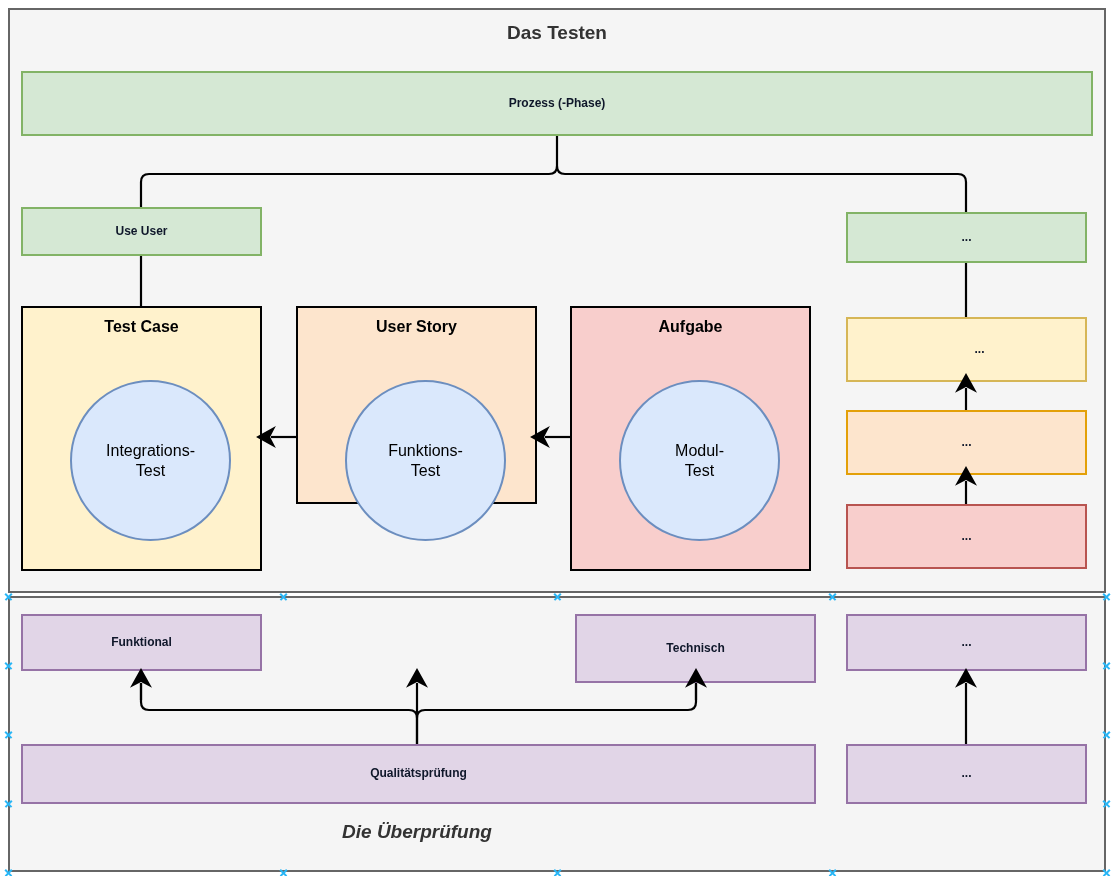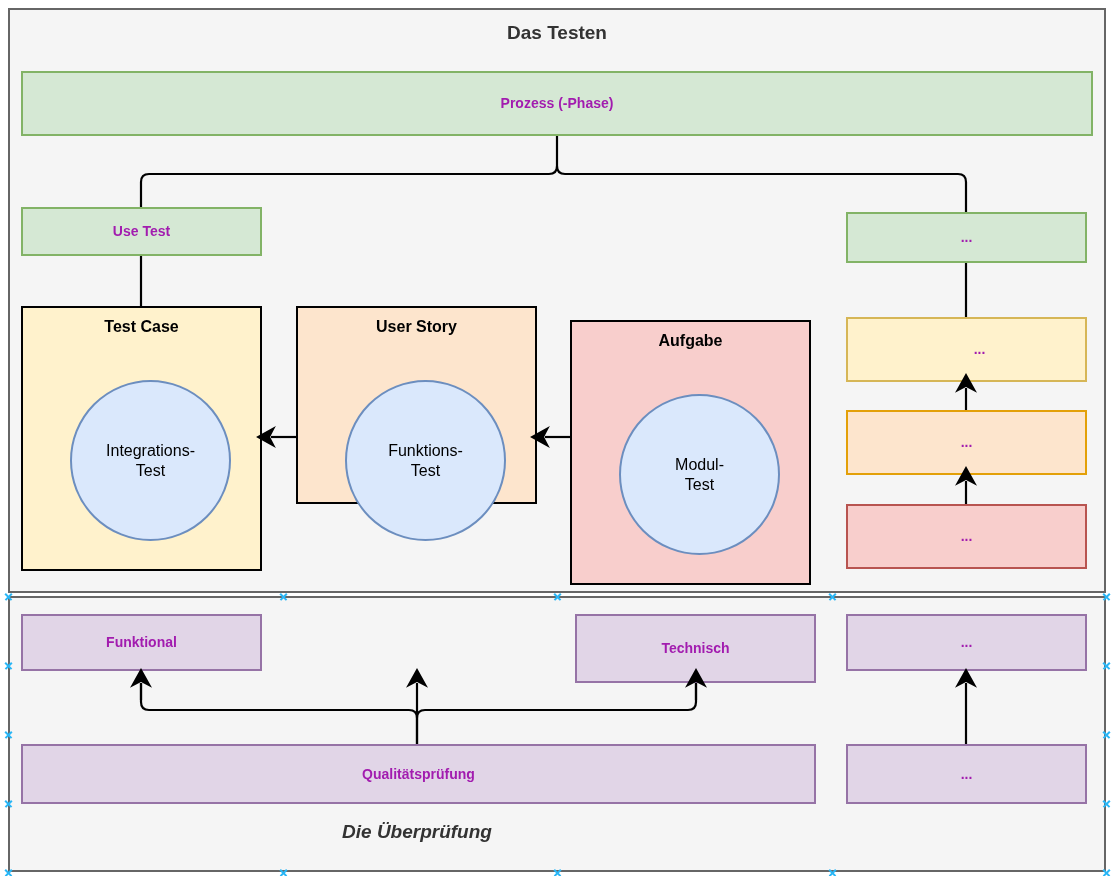--- a/index.html
+++ b/index.html
@@ -5,21 +5,21 @@
   html,body{margin:0;padding:0;background:#ffffff;}
   body{font-family:"Liberation Sans","DejaVu Sans",sans-serif;}
   #canvas{position:relative;width:1114px;height:876px;background:#ffffff;overflow:hidden;}
 
   .container{position:absolute;background:#f5f5f5;border:2px solid #666666;box-sizing:border-box;}
 
   .ctitle{position:absolute;font-weight:bold;font-size:19px;color:#333333;text-align:center;
           white-space:nowrap;transform:translateX(-50%);letter-spacing:0px;}
 
   .node{position:absolute;box-sizing:border-box;border:2px solid;display:flex;
-        align-items:center;justify-content:center;font-size:14px;font-weight:bold;color:#a21caf;
+        align-items:center;justify-content:center;font-size:12px;font-weight:bold;color:#0f172a;
         text-align:center;line-height:1.15;}
 
   
   .green {background:#d5e8d4;border-color:#82b366;}
   .yellow{background:#fff2cc;border-color:#d6b656;padding-left:26px;}
   .orange{background:#fde5cd;border-color:#e3a008;}
   .red   {background:#f8cecc;border-color:#b85450;}
   .purple{background:#e1d5e7;border-color:#9673a6;}
 
   
@@ -46,35 +46,35 @@
 <body>
 
 <div id="canvas">
 
   <div class="container" style="left:8px;top:8px;width:1098px;height:585px;"></div>
 
   <div class="ctitle" style="left:557px;top:22px;">Das Testen</div>
 
   <div class="node green" style="left:21px;top:71px;width:1072px;height:65px;">Prozess (-Phase)</div>
 
-  <div class="node green" style="left:21px;top:207px;width:241px;height:49px;">Use Test</div>
+  <div class="node green" style="left:21px;top:207px;width:241px;height:49px;">Use User</div>
 
   <div class="node green" style="left:846px;top:212px;width:241px;height:51px;">...</div>
 
   <div class="group yellow" style="left:21px;top:306px;width:241px;height:265px;">
     <div class="glabel">Test Case</div>
     <div class="circle" style="left:47px;top:72px;width:157px;height:157px;">Integrations-<br>Test</div>
   </div>
 
   <div class="group orange" style="left:296px;top:306px;width:241px;height:198px;">
     <div class="glabel">User Story</div>
     <div class="circle" style="left:47px;top:72px;width:157px;height:157px;">Funktions-<br>Test</div>
   </div>
 
-  <div class="group red" style="left:570px;top:320px;width:241px;height:265px;">
+  <div class="group red" style="left:570px;top:306px;width:241px;height:265px;">
     <div class="glabel">Aufgabe</div>
     <div class="circle" style="left:47px;top:72px;width:157px;height:157px;">Modul-<br>Test</div>
   </div>
 
   <div class="node yellow" style="left:846px;top:317px;width:241px;height:65px;">...</div>
   <div class="node orange" style="left:846px;top:410px;width:241px;height:65px;">...</div>
   <div class="node red" style="left:846px;top:504px;width:241px;height:65px;">...</div>
 
   <div class="container" style="left:8px;top:596px;width:1098px;height:276px;"></div>
 

